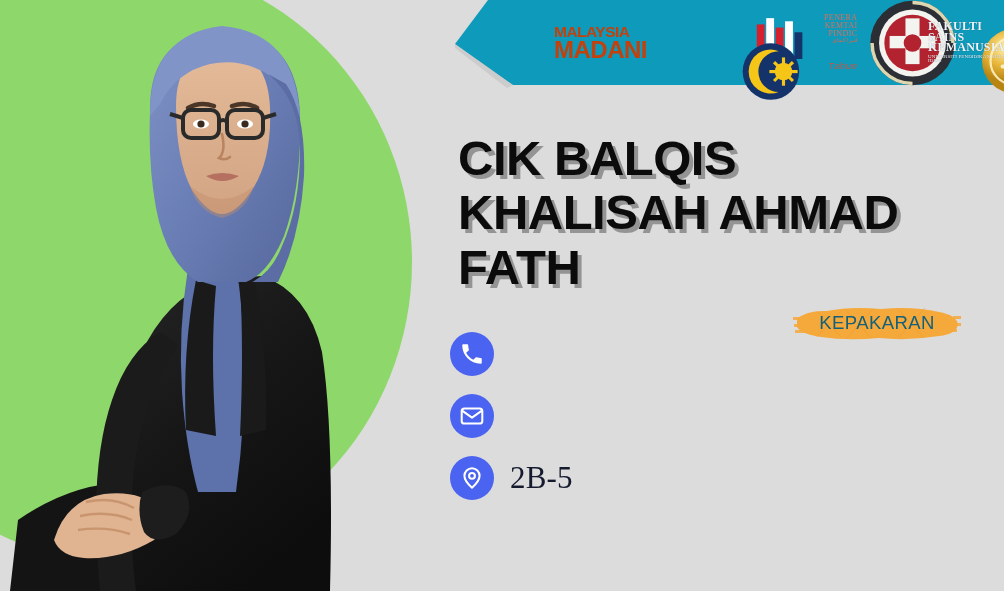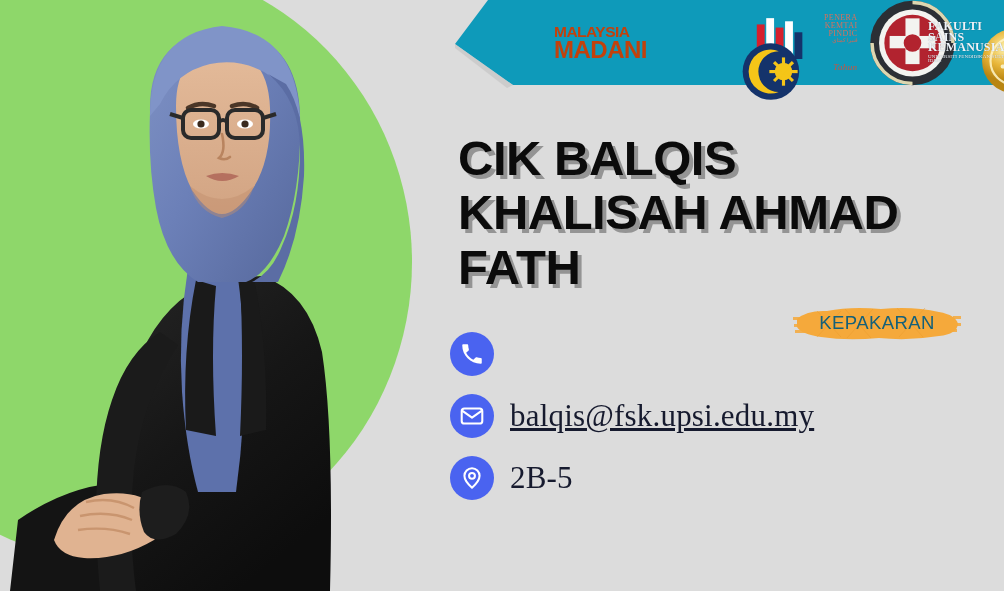--- a/index.html
+++ b/index.html
@@ -84,21 +84,21 @@
 
   
   .logo-medal { width: 110px; height: 62px; display: flex; align-items: center; gap: 2px; }
   .medals { position: relative; width: 62px; height: 52px; flex: none; }
   .medal-text {
     display: flex; flex-direction: column; line-height: 1.02;
     color: #d8705c; font-family: "Liberation Serif", serif;
     font-size: 8px; letter-spacing: .4px; align-items: flex-end;
   }
   .medal-text .jawi { font-size: 5.5px; color: #cf6a57; }
-  .medal-text .script { font-size: 9px; color: #d0513c; font-style: italic; margin-top: 19px; }
+  .medal-text .script { font-size: 9px; color: #d0513c; font-style: italic; margin-top: 19px; font-family: Liberation Mono, monospace; }
 
   
   .logo-fsk { width: 118px; height: 62px; position: relative; display: flex; align-items: center; }
   .fsk-swoosh { position: absolute; left: 0; top: 4px; width: 72px; height: 52px; }
   .fsk-text {
     position: absolute; left: 48px; top: 9px;
     display: flex; flex-direction: column; line-height: 0.88;
     color: #eef4fa; font-family: "Liberation Serif", serif;
     font-weight: bold; font-size: 12px; letter-spacing: .2px;
     text-shadow: 0 0 1px rgba(0,0,0,.4);
@@ -408,21 +408,20 @@
       </span>
     </div>
 
     <div class="contact-row">
       <span class="c-icon">
         <svg width="26" height="26" viewBox="0 0 24 24" fill="none" stroke="#ffffff" stroke-width="1.9" xmlns="http://www.w3.org/2000/svg">
           <rect x="2.5" y="5" width="19" height="14" rx="2.5"></rect>
           <path d="M3.5 7.5 L12 13.5 L20.5 7.5" stroke-linecap="round" stroke-linejoin="round"></path>
         </svg>
       </span>
-      <span class="c-text link">balqis@fsk.upsi.edu.my</span>
     </div>
 
     <div class="contact-row">
       <span class="c-icon">
         <svg width="26" height="26" viewBox="0 0 24 24" fill="none" stroke="#ffffff" stroke-width="1.9" xmlns="http://www.w3.org/2000/svg">
           <path d="M12 21s7-6.2 7-11a7 7 0 1 0-14 0c0 4.8 7 11 7 11z" stroke-linejoin="round"></path>
           <circle cx="12" cy="10" r="2.7"></circle>
         </svg>
       </span>
       <span class="c-text">2B-5</span>

